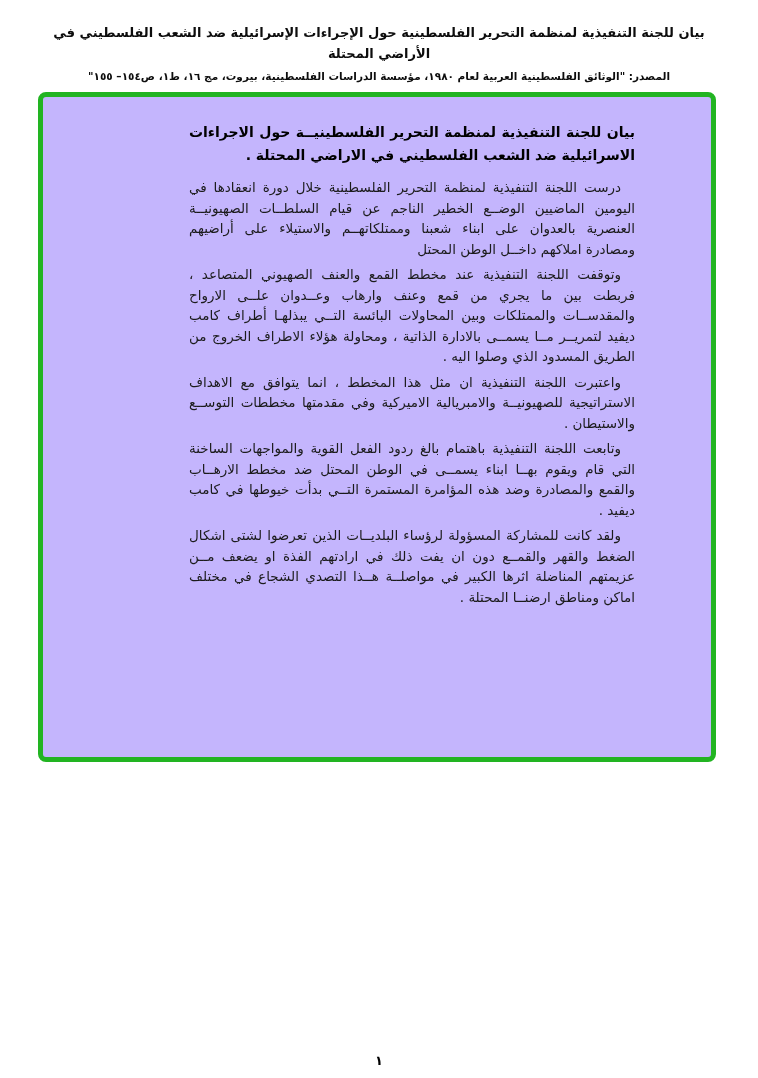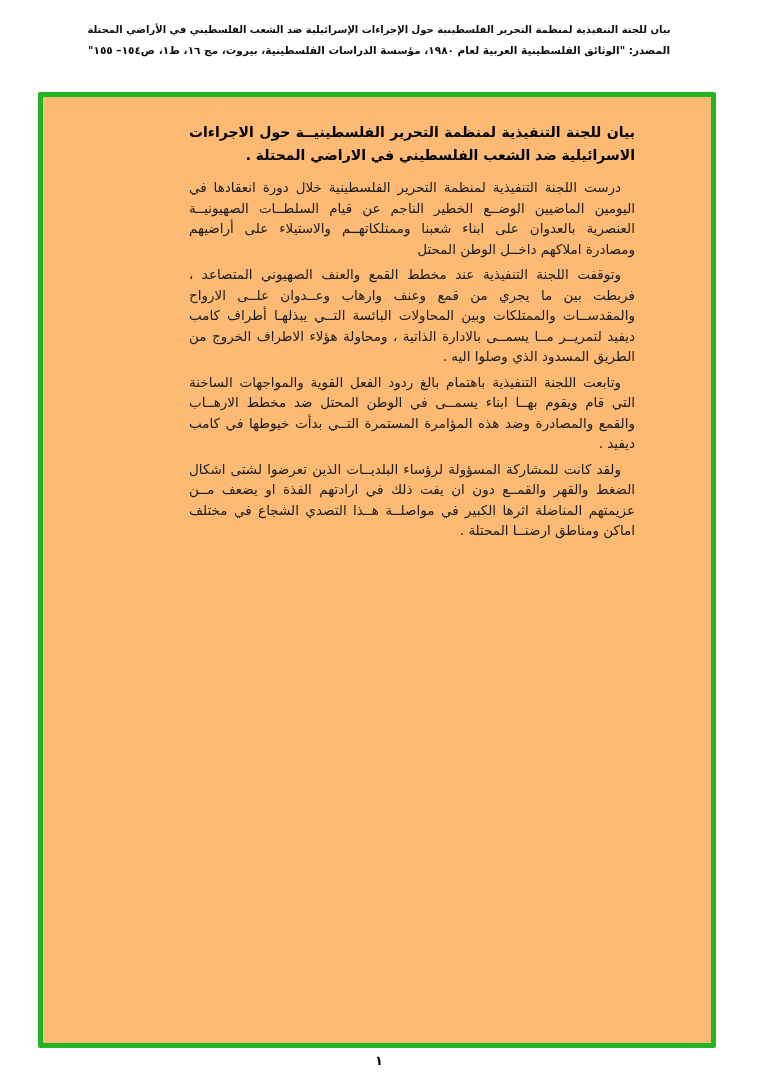--- a/index.html
+++ b/index.html
@@ -18,41 +18,41 @@
   }
   .doc-header {
     position: absolute;
     top: 22px;
     left: 38px;
     right: 38px;
     text-align: center;
     direction: rtl;
   }
   .header-title {
-    font-size: 10px;
+    font-size: 13px;
     font-weight: bold;
     line-height: 1.65;
     color: #0d0d0d;
   }
   .header-source {
     font-size: 10.5px;
     font-weight: bold;
     margin-top: 5px;
     color: #0d0d0d;
   }
   .green-frame {
     position: absolute;
     left: 38px;
     top: 92px;
     width: 678px;
-    height: 956px;
+    height: 670px;
     box-sizing: border-box;
     border: 5px solid #22b422;
-    border-radius: 2px;
-    background: #fdba74;
+    border-radius: 8px;
+    background: #c4b5fd;
   }
   .content {
     position: absolute;
     top: 24px;
     right: 76px;
     width: 446px;
     direction: rtl;
     text-align: justify;
     font-size: 13.5px;
     line-height: 20.5px;
@@ -92,20 +92,21 @@
   <div class="doc-header">
     <div class="header-title">بيان للجنة التنفيذية لمنظمة التحرير الفلسطينية حول الإجراءات الإسرائيلية ضد الشعب الفلسطيني في الأراضي المحتلة</div>
     <div class="header-source">المصدر: "الوثائق الفلسطينية العربية لعام ١٩٨٠، مؤسسة الدراسات الفلسطينية، بيروت، مج ١٦، ط١، ص١٥٤– ١٥٥"</div>
   </div>
 
   <div class="green-frame">
     <div class="content">
       <div class="doc-title">بيان للجنة التنفيذية لمنظمة التحرير الفلسطينيــة حول الاجراءات الاسرائيلية ضد الشعب الفلسطيني في الاراضي المحتلة .</div>
       <p>درست اللجنة التنفيذية لمنظمة التحرير الفلسطينية خلال دورة انعقادها في اليومين الماضيين الوضــع الخطير الناجم عن قيام السلطــات الصهيونيــة العنصرية بالعدوان على ابناء شعبنا وممتلكاتهــم والاستيلاء على أراضيهم ومصادرة املاكهم داخــل الوطن المحتل</p>
       <p>وتوقفت اللجنة التنفيذية عند مخطط القمع والعنف الصهيوني المتصاعد ، فربطت بين ما يجري من قمع وعنف وارهاب وعــدوان علــى الارواح والمقدســات والممتلكات وبين المحاولات البائسة التــي يبذلهـا أطراف كامب ديفيد لتمريــر مــا يسمــى بالادارة الذاتية ، ومحاولة هؤلاء الاطراف الخروج من الطريق المسدود الذي وصلوا اليه .</p>
+      <p>واعتبرت اللجنة التنفيذية ان مثل هذا المخطط ، انما يتوافق مع الاهداف الاستراتيجية للصهيونيــة والامبريالية الاميركية وفي مقدمتها مخططات التوســع والاستيطان .</p>
       <p>وتابعت اللجنة التنفيذية باهتمام بالغ ردود الفعل القوية والمواجهات الساخنة التي قام ويقوم بهــا ابناء يسمــى في الوطن المحتل ضد مخطط الارهــاب والقمع والمصادرة وضد هذه المؤامرة المستمرة التــي بدأت خيوطها في كامب ديفيد .</p>
       <p>ولقد كانت للمشاركة المسؤولة لرؤساء البلديــات الذين تعرضوا لشتى اشكال الضغط والقهر والقمــع دون ان يفت ذلك في ارادتهم الفذة او يضعف مــن عزيمتهم المناضلة اثرها الكبير في مواصلــة هــذا التصدي الشجاع في مختلف اماكن ومناطق ارضنــا المحتلة .</p>
     </div>
   </div>
 
   <div class="page-number">١</div>
 
 </div>
 
 </body></html>

